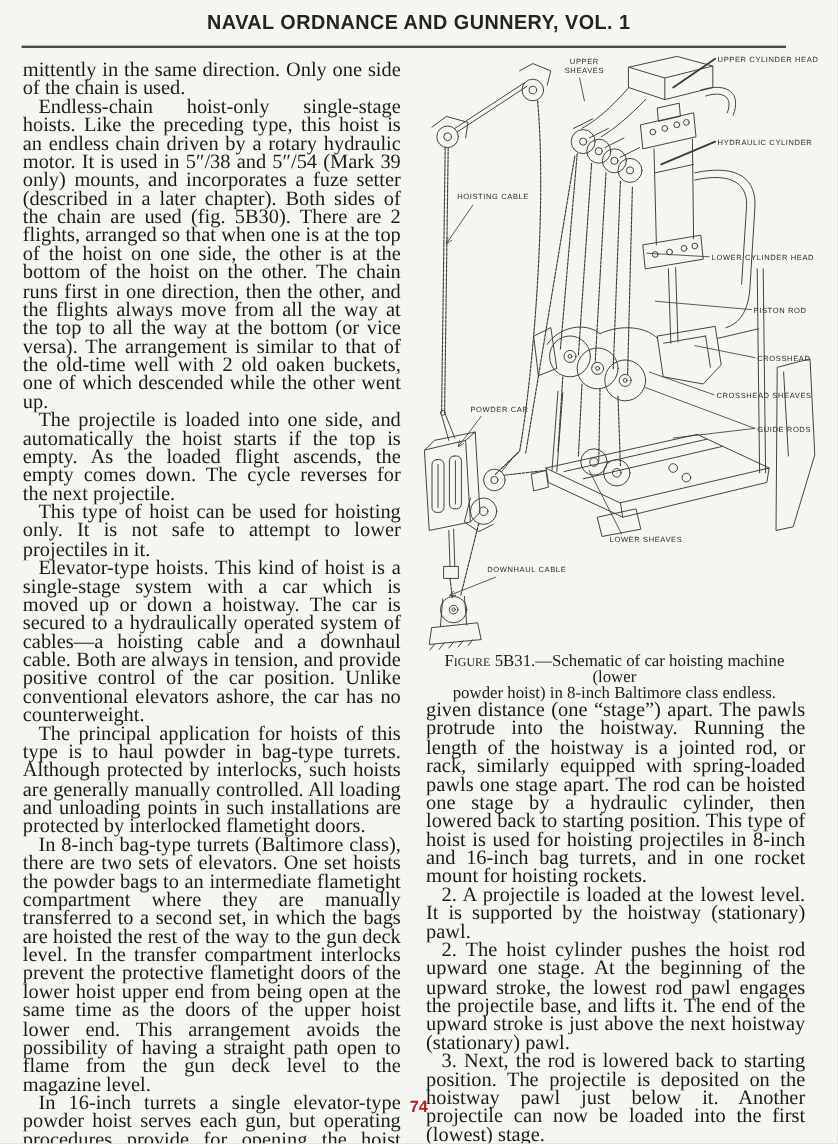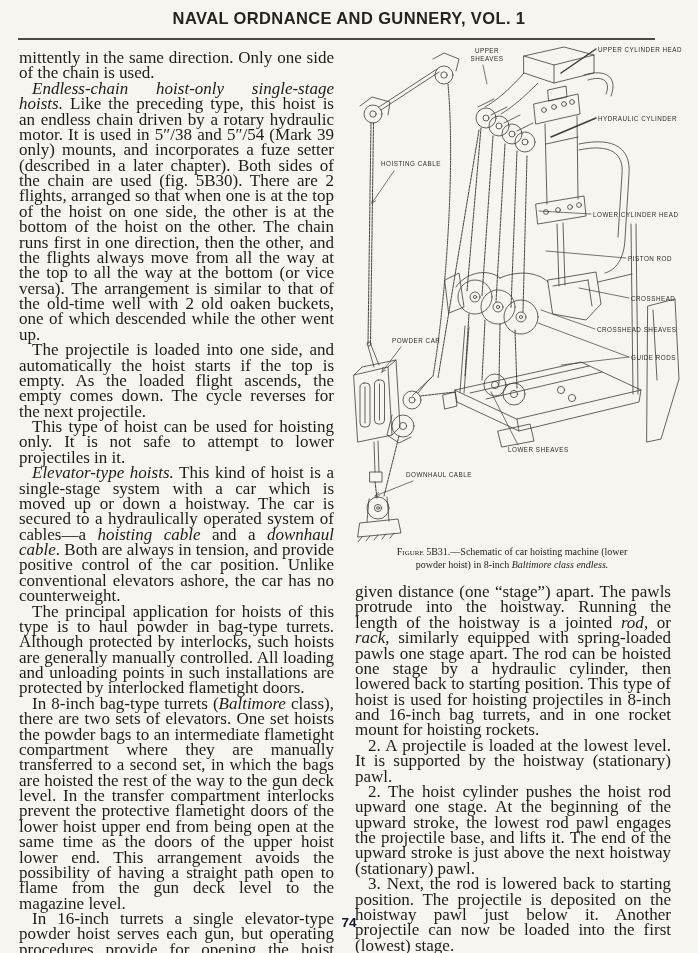--- a/index.html
+++ b/index.html
@@ -11,44 +11,44 @@
   .header {
     position:absolute; top:9px; left:0; width:100%; text-align:center;
     font-family:"Liberation Sans", sans-serif; font-weight:bold;
     font-size:17px; letter-spacing:0.4px; color:#242424;
     transform:scaleX(0.97);
   }
   .hrule { position:absolute; top:38px; left:18px; width:637px; height:2px; background:#4a4a48; }
   .col { position:absolute; text-align:justify; font-size:17px; line-height:15.37px; }
   .col p { margin:0; }
   .col p.indent { text-indent:13px; }
-  .it { font-style:italic; }
+  .it { }
   .left  { left:19px;  top:50px;  width:315px; }
   .right { left:355px; top:584px; width:316px; }
   .caption {
     position:absolute; left:353px; top:545px; width:318px;
-    font-size:10px; line-height:13.4px; text-align:center;
+    font-size:14px; line-height:13.4px; text-align:center;
   }
   .caption .sc { font-variant:small-caps; }
   .fig { position:absolute; left:348px; top:44px; width:350px; height:498px; }
   .fig path, .fig line, .fig circle, .fig rect, .fig polyline {
     fill:none; stroke:#3c3c3a; stroke-width:0.8;
     stroke-linecap:round; stroke-linejoin:round;
   }
   .fig .cable  { stroke-dasharray:2.4 1.1; stroke-width:0.95; }
   .fig .leader { stroke-width:0.7; }
   .fig .leader2{ stroke-width:1.5; }
   .fig text.lbl {
     font-family:"Liberation Sans", sans-serif; font-size:6.3px;
     letter-spacing:0.5px; fill:#2b2b2b; stroke:none;
   }
   .pageno {
     position:absolute; top:915px; left:0; width:100%; text-align:center;
     font-family:"Liberation Sans", sans-serif; font-weight:bold;
-    font-size:13.5px; color:#0f172a;
+    font-size:13.5px; color:#b91c1c;
   }
 </style>
 </head>
 <body>
 
 <div class="page">
 
   <div class="header">NAVAL ORDNANCE AND GUNNERY, VOL. 1</div>
   <div class="hrule"></div>
 

